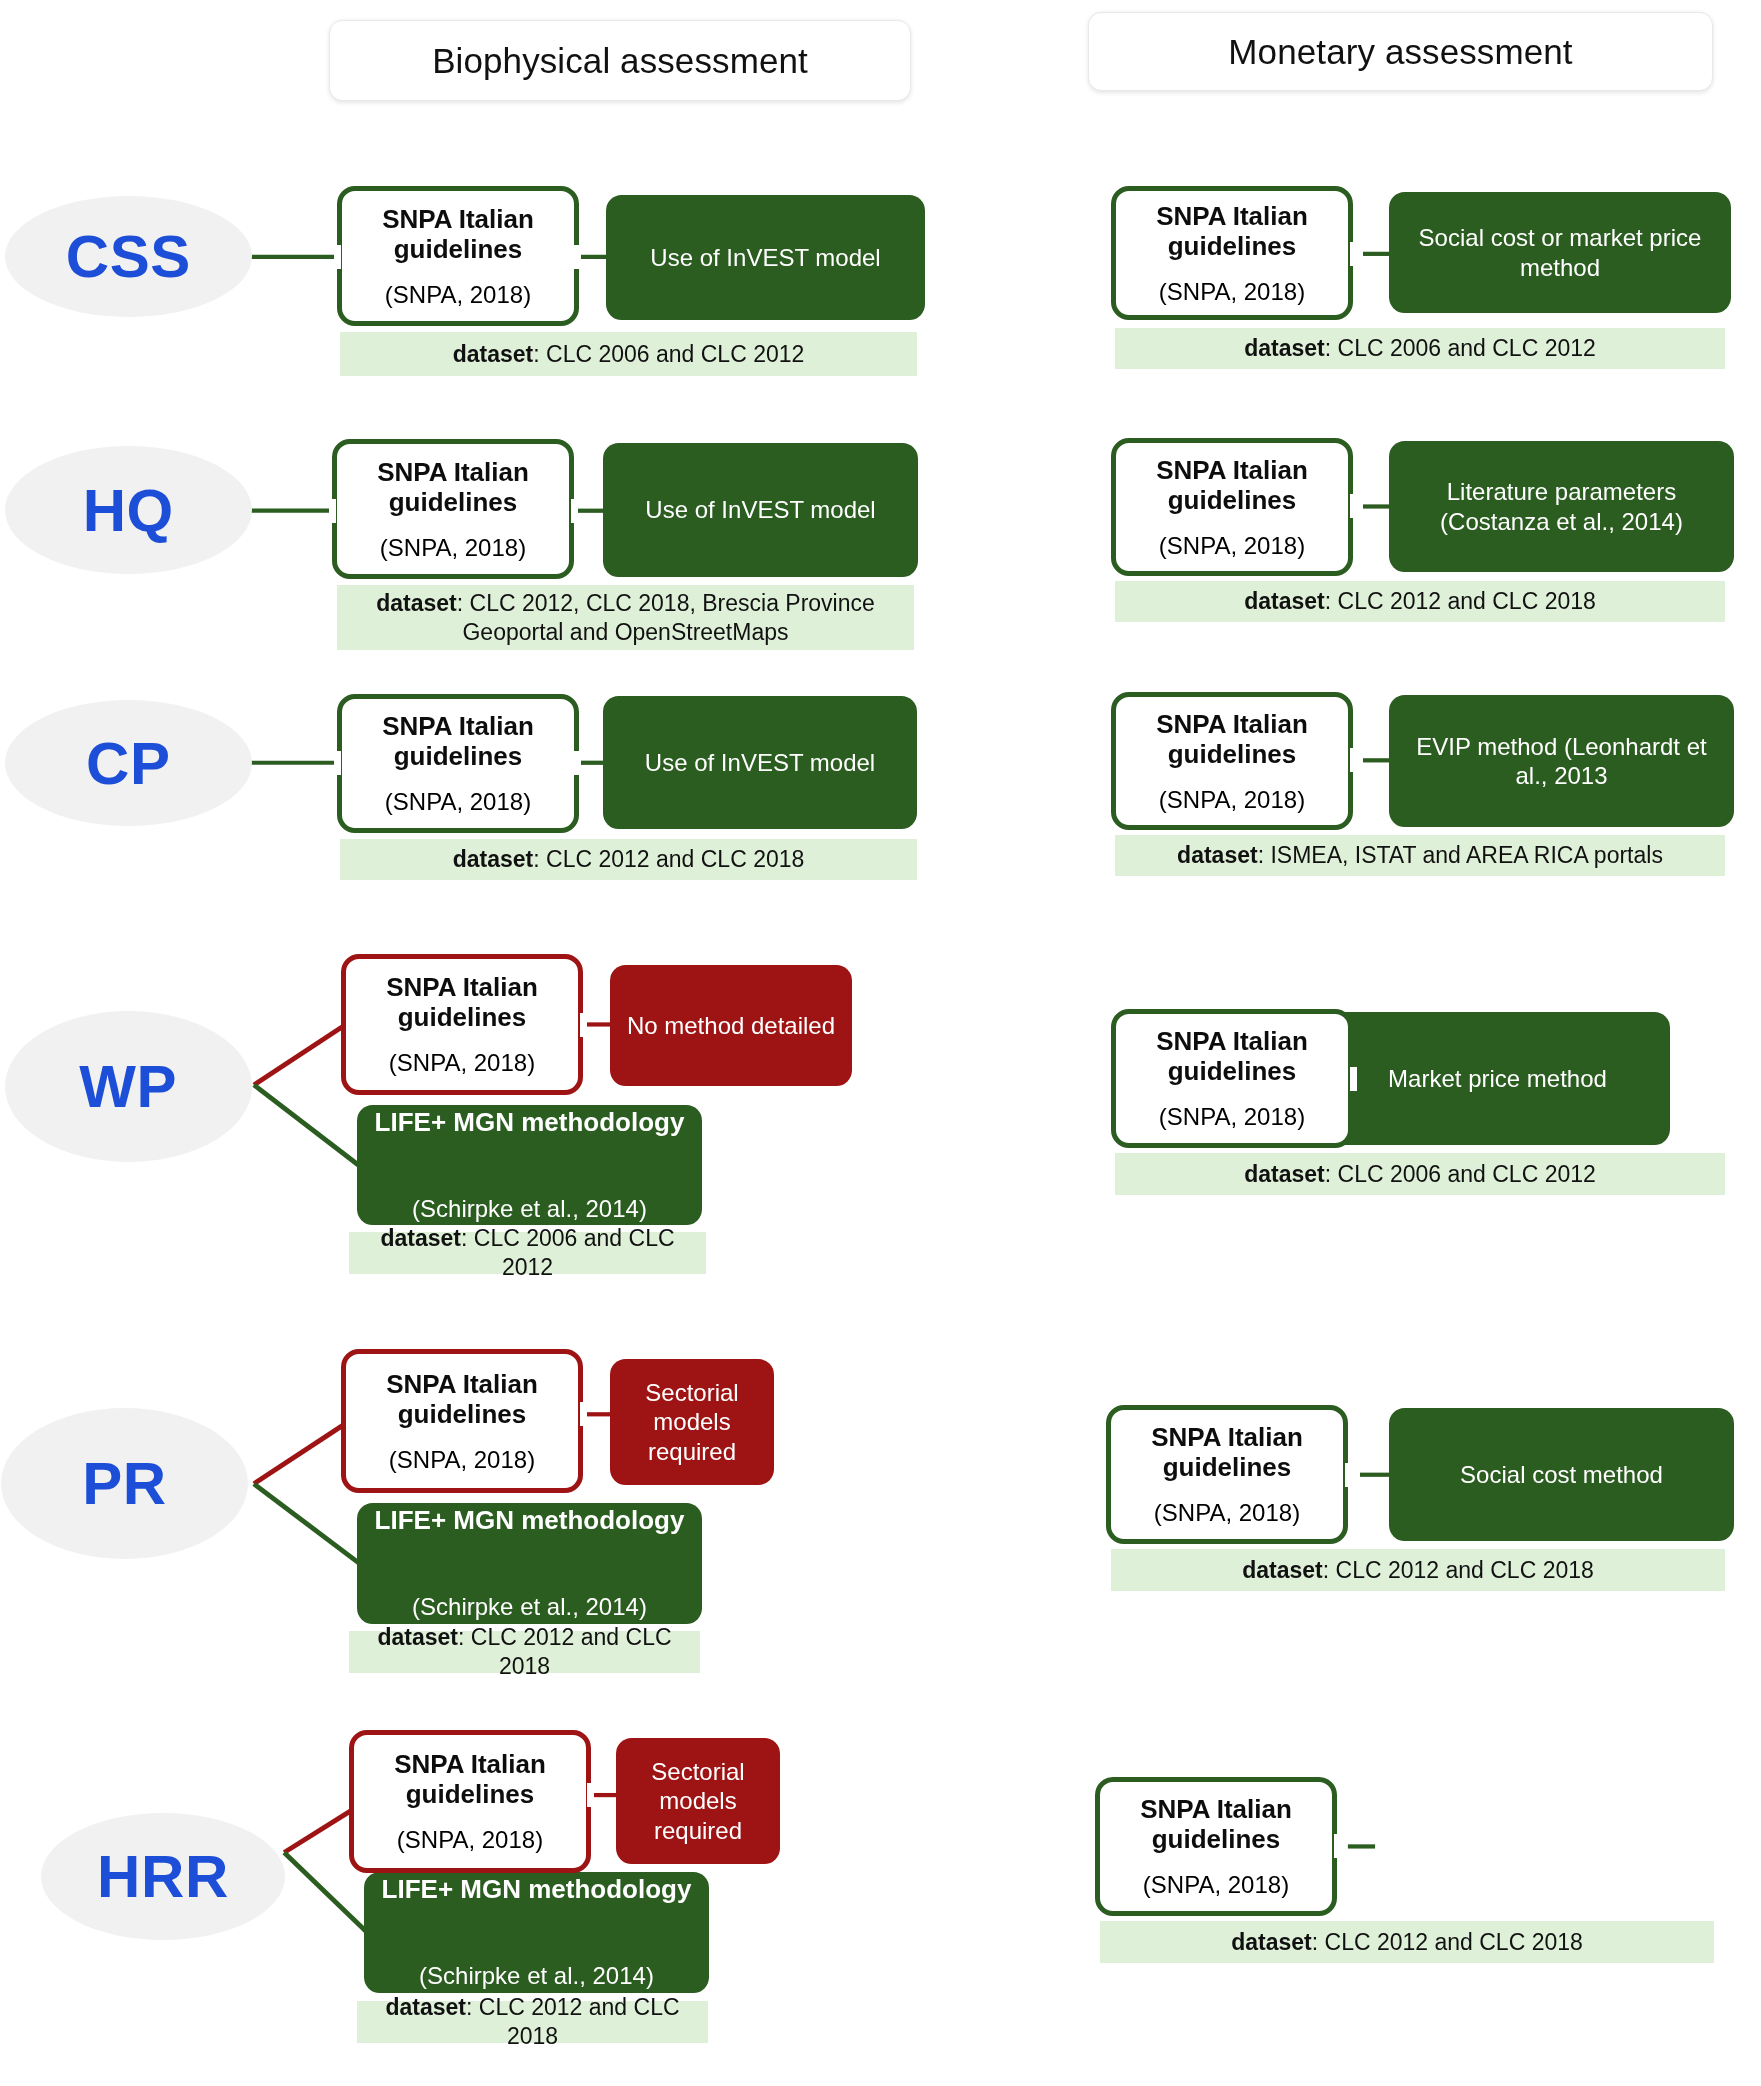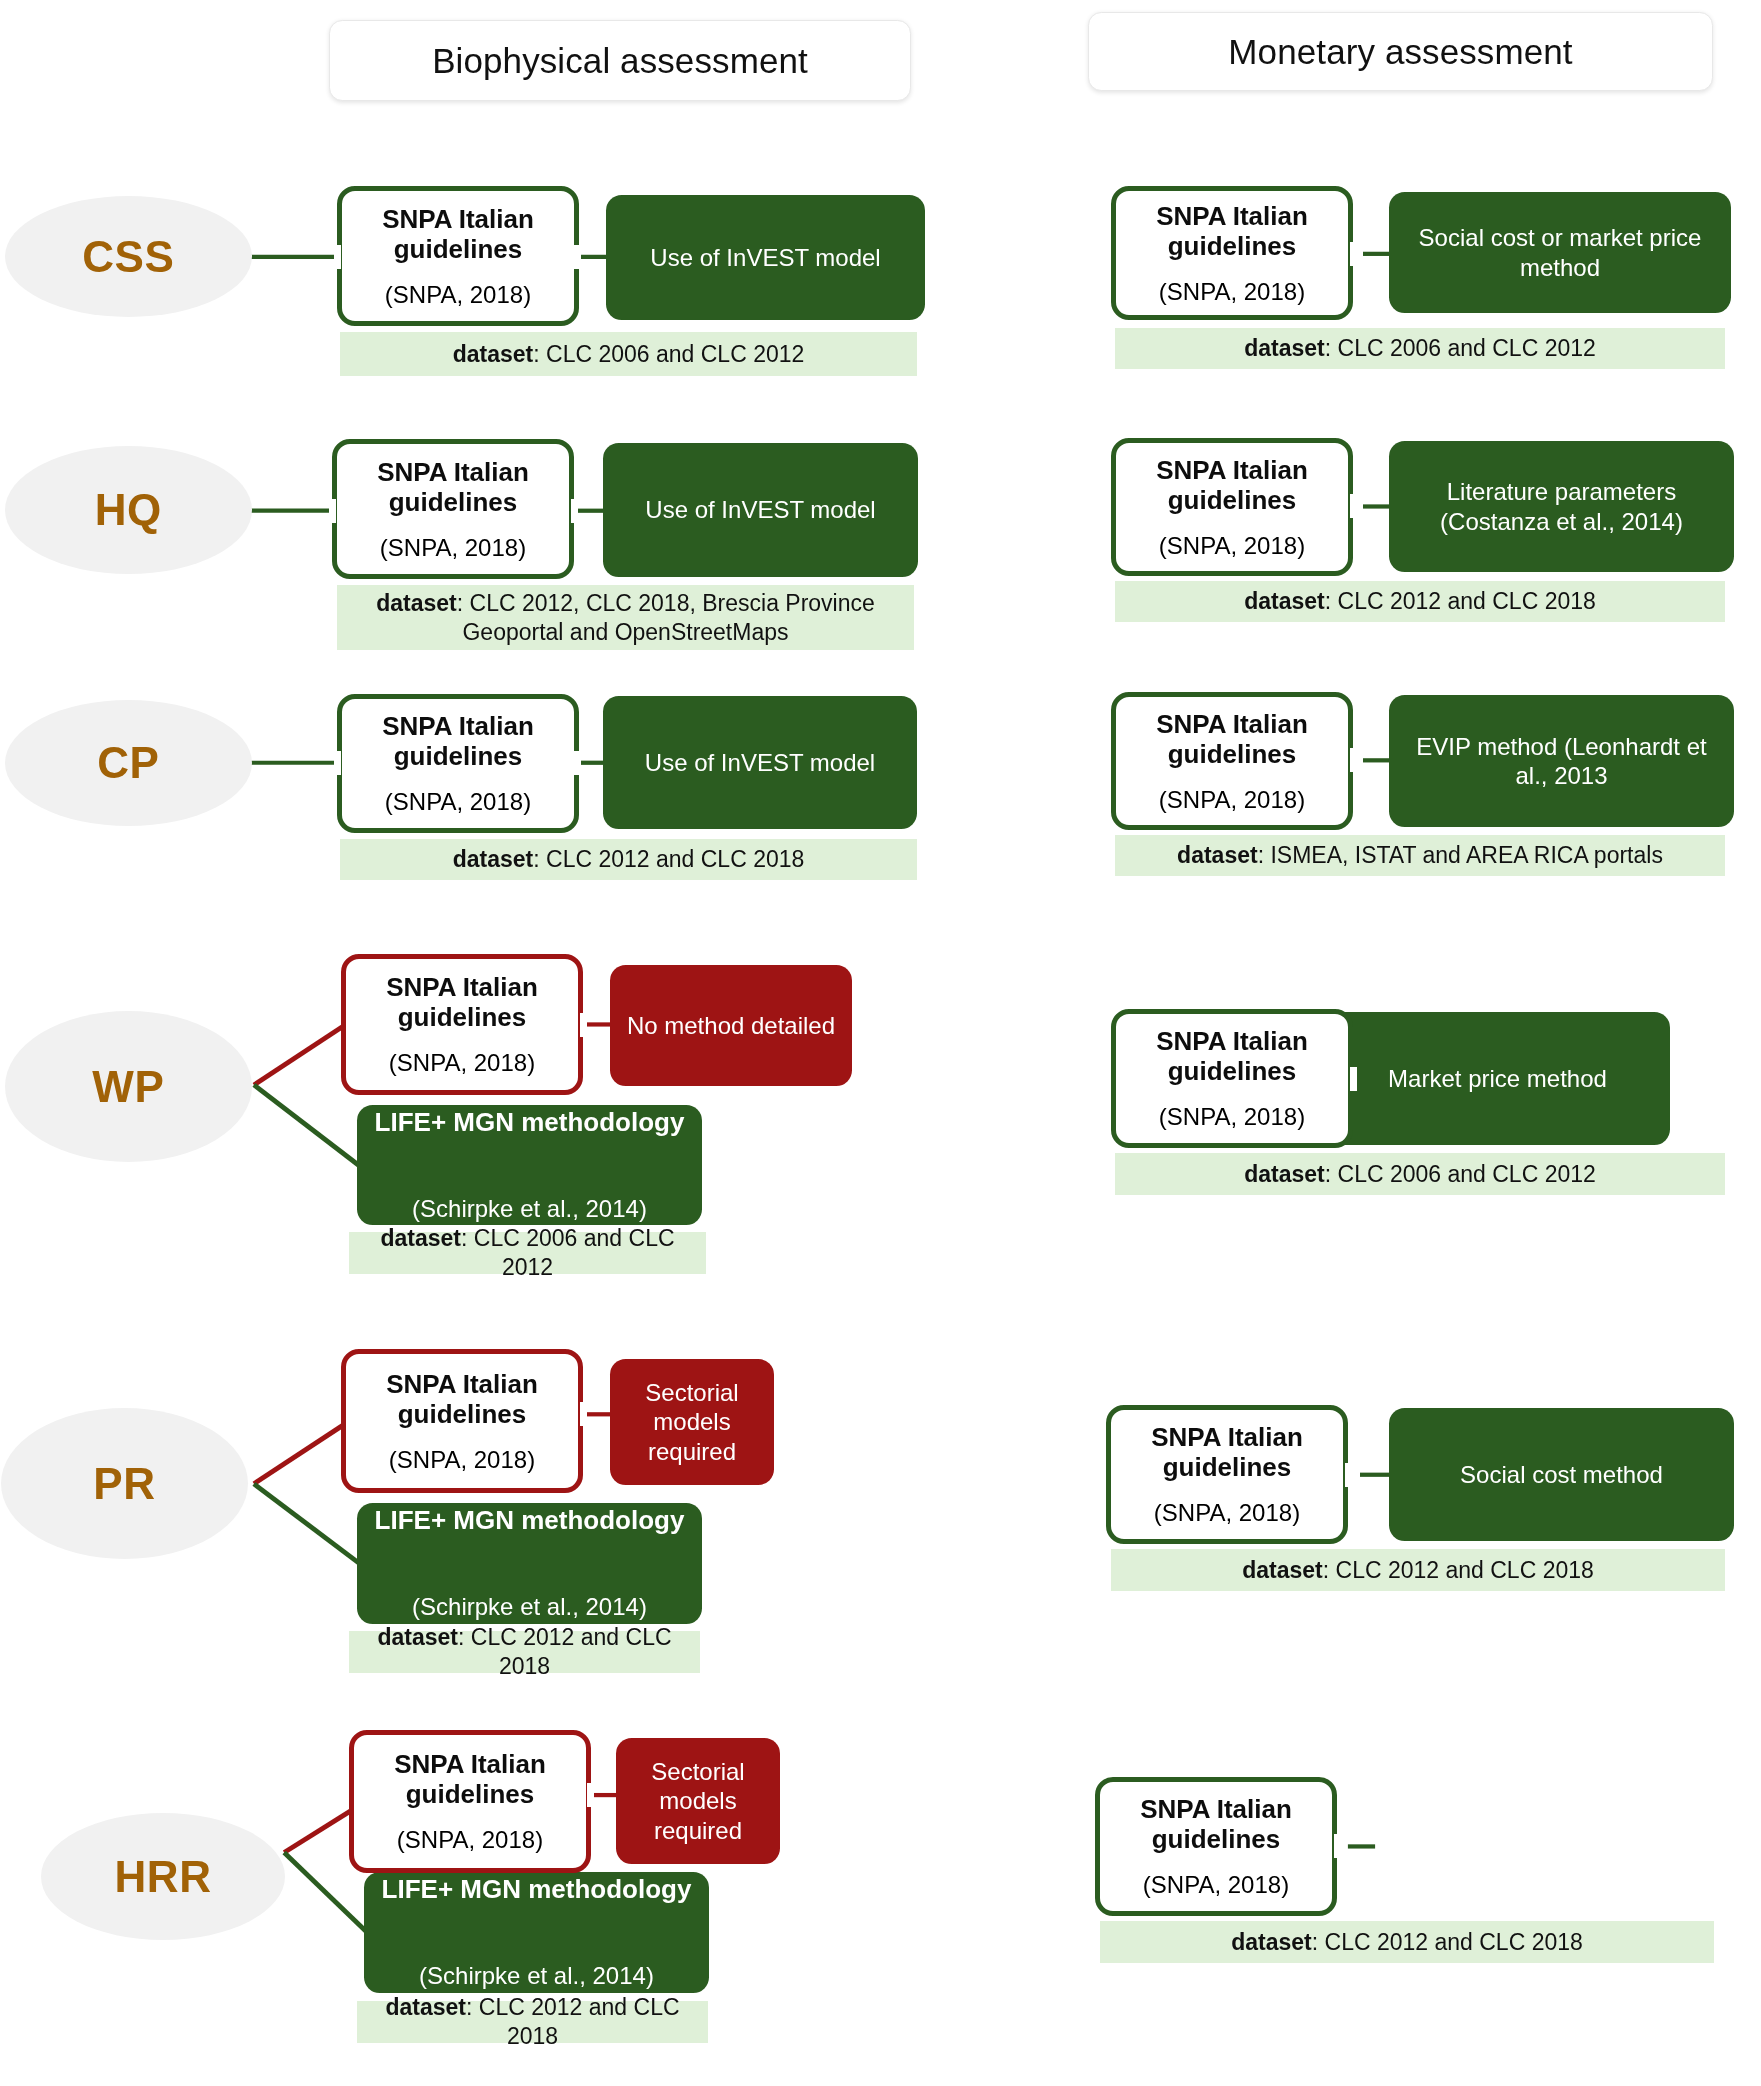--- a/index.html
+++ b/index.html
@@ -21,21 +21,21 @@
     font-size:35px;color:#111111;font-weight:400;
     letter-spacing:0.1px;
   }
 
   
   .svc-ellipse{
     position:absolute;
     background:#f1f1f1;
     border-radius:50%;
     display:flex;align-items:center;justify-content:center;
-    font-size:44px;font-weight:bold;color:#a16207;
+    font-size:60px;font-weight:bold;color:#1d4ed8;
     letter-spacing:0.6px;
   }
 
   
   .src-box{
     position:absolute;
     background:#ffffff;
     border-radius:18px;
     box-sizing:border-box;
     display:flex;flex-direction:column;align-items:center;justify-content:center;

